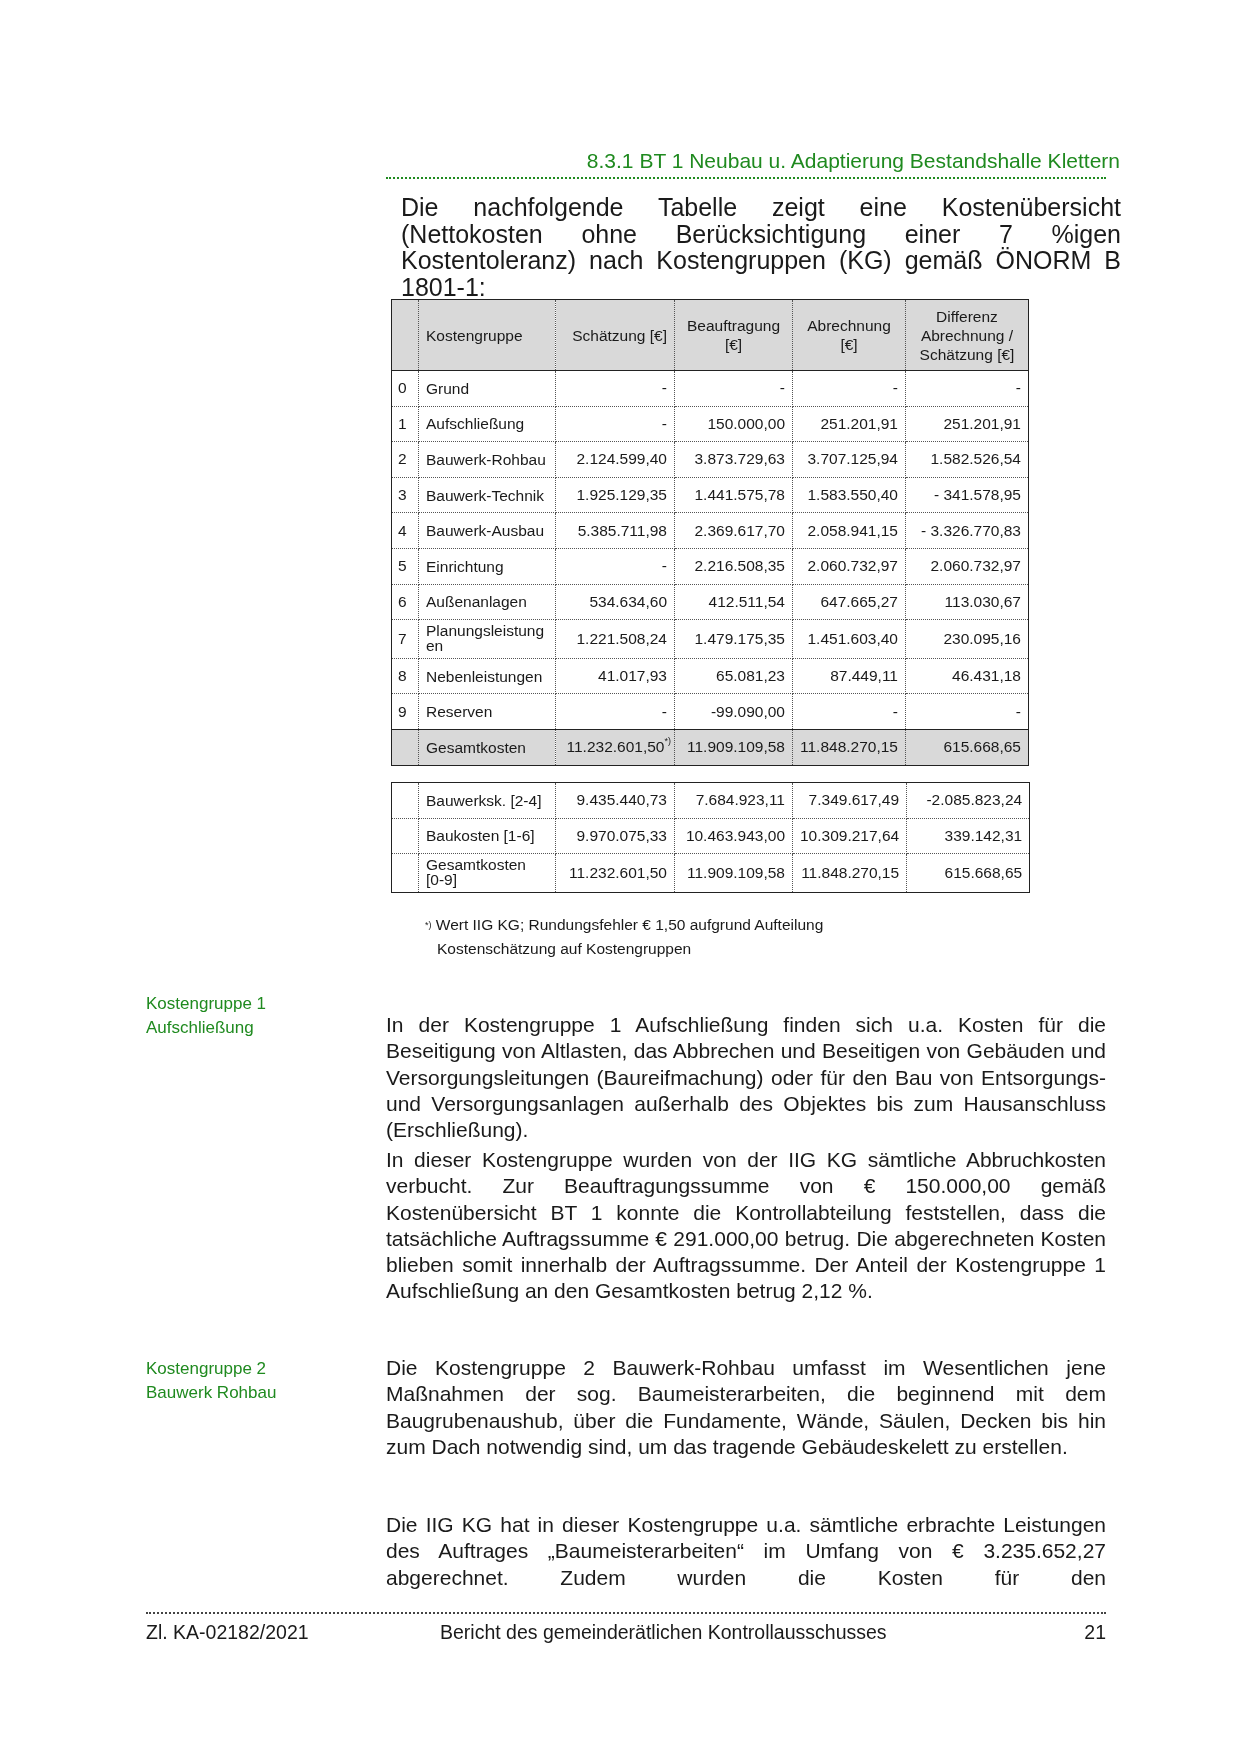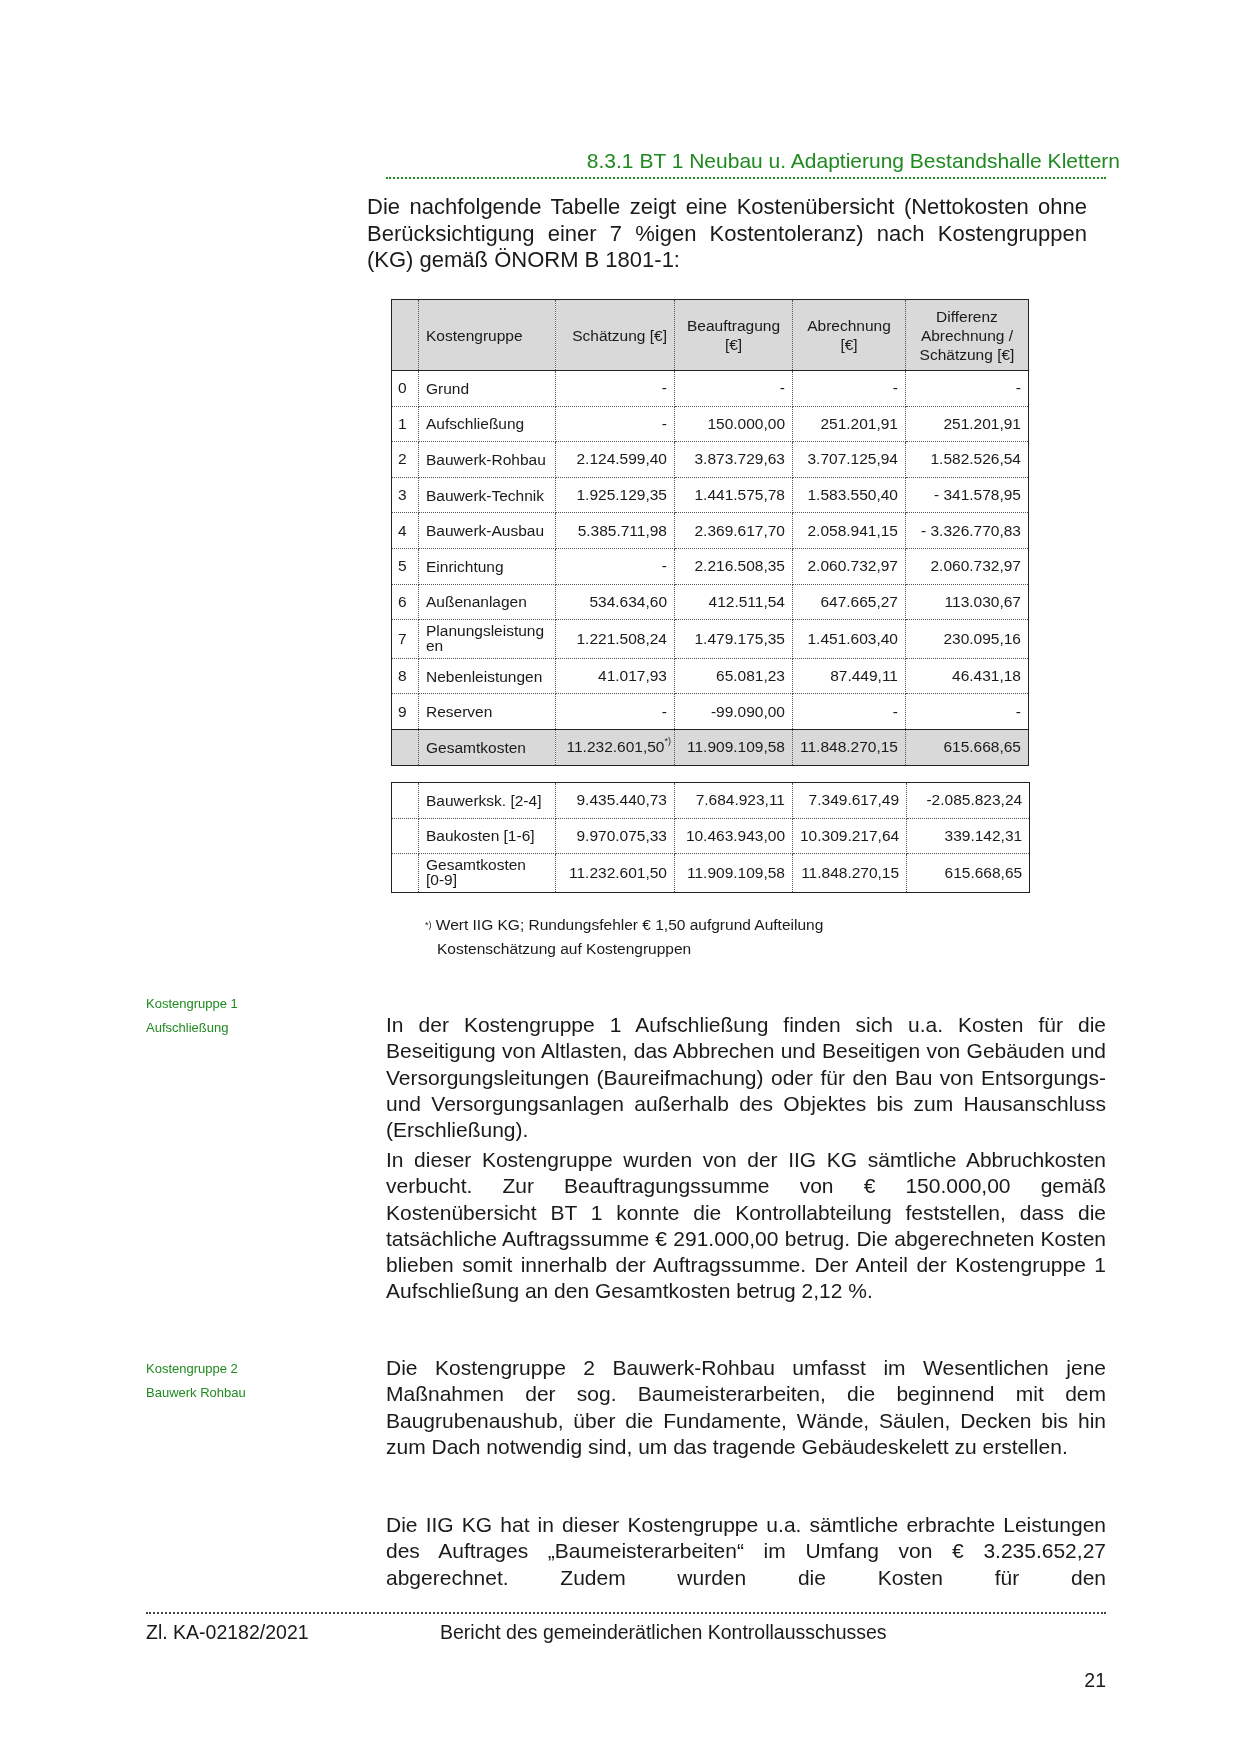--- a/index.html
+++ b/index.html
@@ -4,22 +4,22 @@
 <style>
   html, body { margin: 0; padding: 0; background: #ffffff; }
   body { width: 1241px; height: 1754px; position: relative; overflow: hidden;
          font-family: "Liberation Sans", sans-serif; color: #1a1a1a; }
 
   .heading { position: absolute; left: 400px; top: 148px; width: 720px;
              text-align: right; color: #1f8a1f; font-size: 21px; line-height: 26px; }
   .heading-rule { position: absolute; left: 386px; top: 177px; width: 720px;
                   border-top: 2px dotted #1f8a1f; }
 
-  .intro { position: absolute; left: 367px; top: 194px; width: 720px;
-           font-size: 22px; line-height: 26.5px; text-align: justify; }
+  .intro { position: absolute; left: 401px; top: 194px; width: 720px;
+           font-size: 25px; line-height: 26.5px; text-align: justify; }
 
   table.kg { position: absolute; left: 391px; border-collapse: collapse;
              font-size: 15.5px; table-layout: fixed; }
   table.kg td { border: 1px dotted #555; padding: 0 7px; height: 34.6px; vertical-align: middle; white-space: nowrap; }
   table.kg td.num { text-align: right; }
   table.kg td.idx { padding: 0 6px; }
   table.kg td.lbl { white-space: normal; line-height: 17px; overflow: hidden; }
   table.kg tr.head td { background: #d9d9d9; height: 70px; text-align: center; line-height: 19px; white-space: normal; }
   table.kg tr.head td.lbl { text-align: left; }
   table.kg tr.head td.sch { text-align: right; }
@@ -32,29 +32,29 @@
   #main-table { top: 299px; }
   #sum-table { top: 762px; margin-top: 20px; }
 
   sup.fn { font-size: 9px; vertical-align: top; position: relative; top: -2px; }
 
   .footnote { position: absolute; left: 425px; top: 913px; width: 500px;
               font-size: 15.5px; line-height: 24px; }
   .footnote .mark { font-size: 9px; vertical-align: top; }
 
   .side-label { position: absolute; left: 146px; width: 220px; color: #1f8a1f;
-                font-size: 13px; line-height: 23.5px; }
+                font-size: 17px; line-height: 23.5px; }
   .para { position: absolute; left: 386px; width: 720px; font-size: 21px;
           line-height: 26.3px; text-align: justify; }
 
   .footer-rule { position: absolute; left: 146px; top: 1612px; width: 960px; border-top: 2px dotted #444; }
   .footer { position: absolute; left: 146px; top: 1620px; width: 960px; font-size: 19.5px; line-height: 24px; }
   .footer .left { position: absolute; left: 0; }
   .footer .center { position: absolute; left: 294px; }
-  .footer .right { position: absolute; right: 0; margin-top: 48px; }
+  .footer .right { position: absolute; right: 0; }
 </style>
 </head>
 <body>
 
 <div class="heading">8.3.1  BT 1 Neubau u. Adaptierung Bestandshalle Klettern</div>
 <div class="heading-rule"></div>
 
 <div class="intro">Die nachfolgende Tabelle zeigt eine Kostenübersicht (Nettokosten ohne Berücksichtigung einer 7 %igen Kostentoleranz) nach Kostengruppen (KG) gemäß ÖNORM B 1801-1:</div>
 
 <table class="kg" id="main-table">

